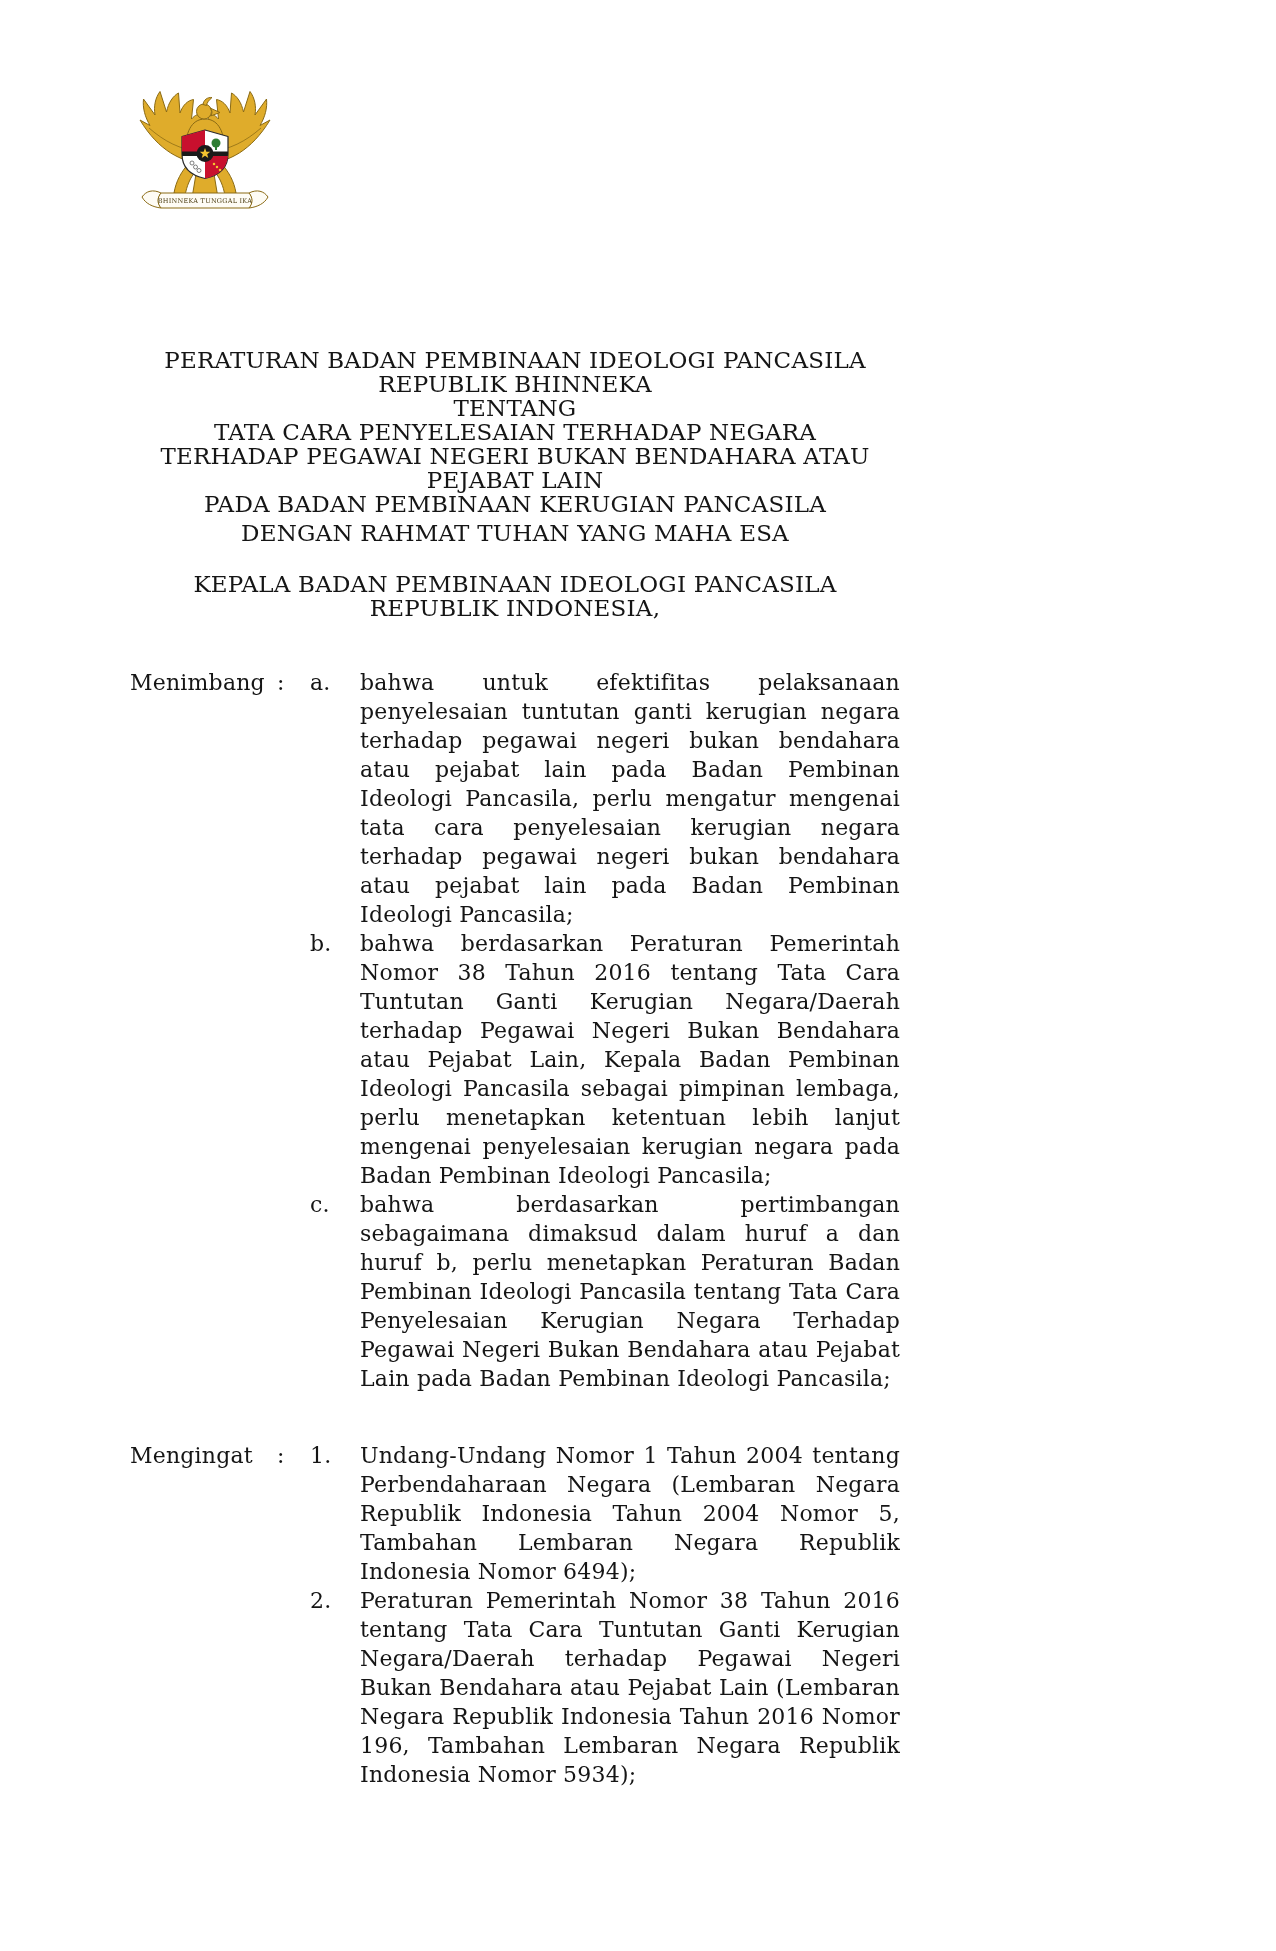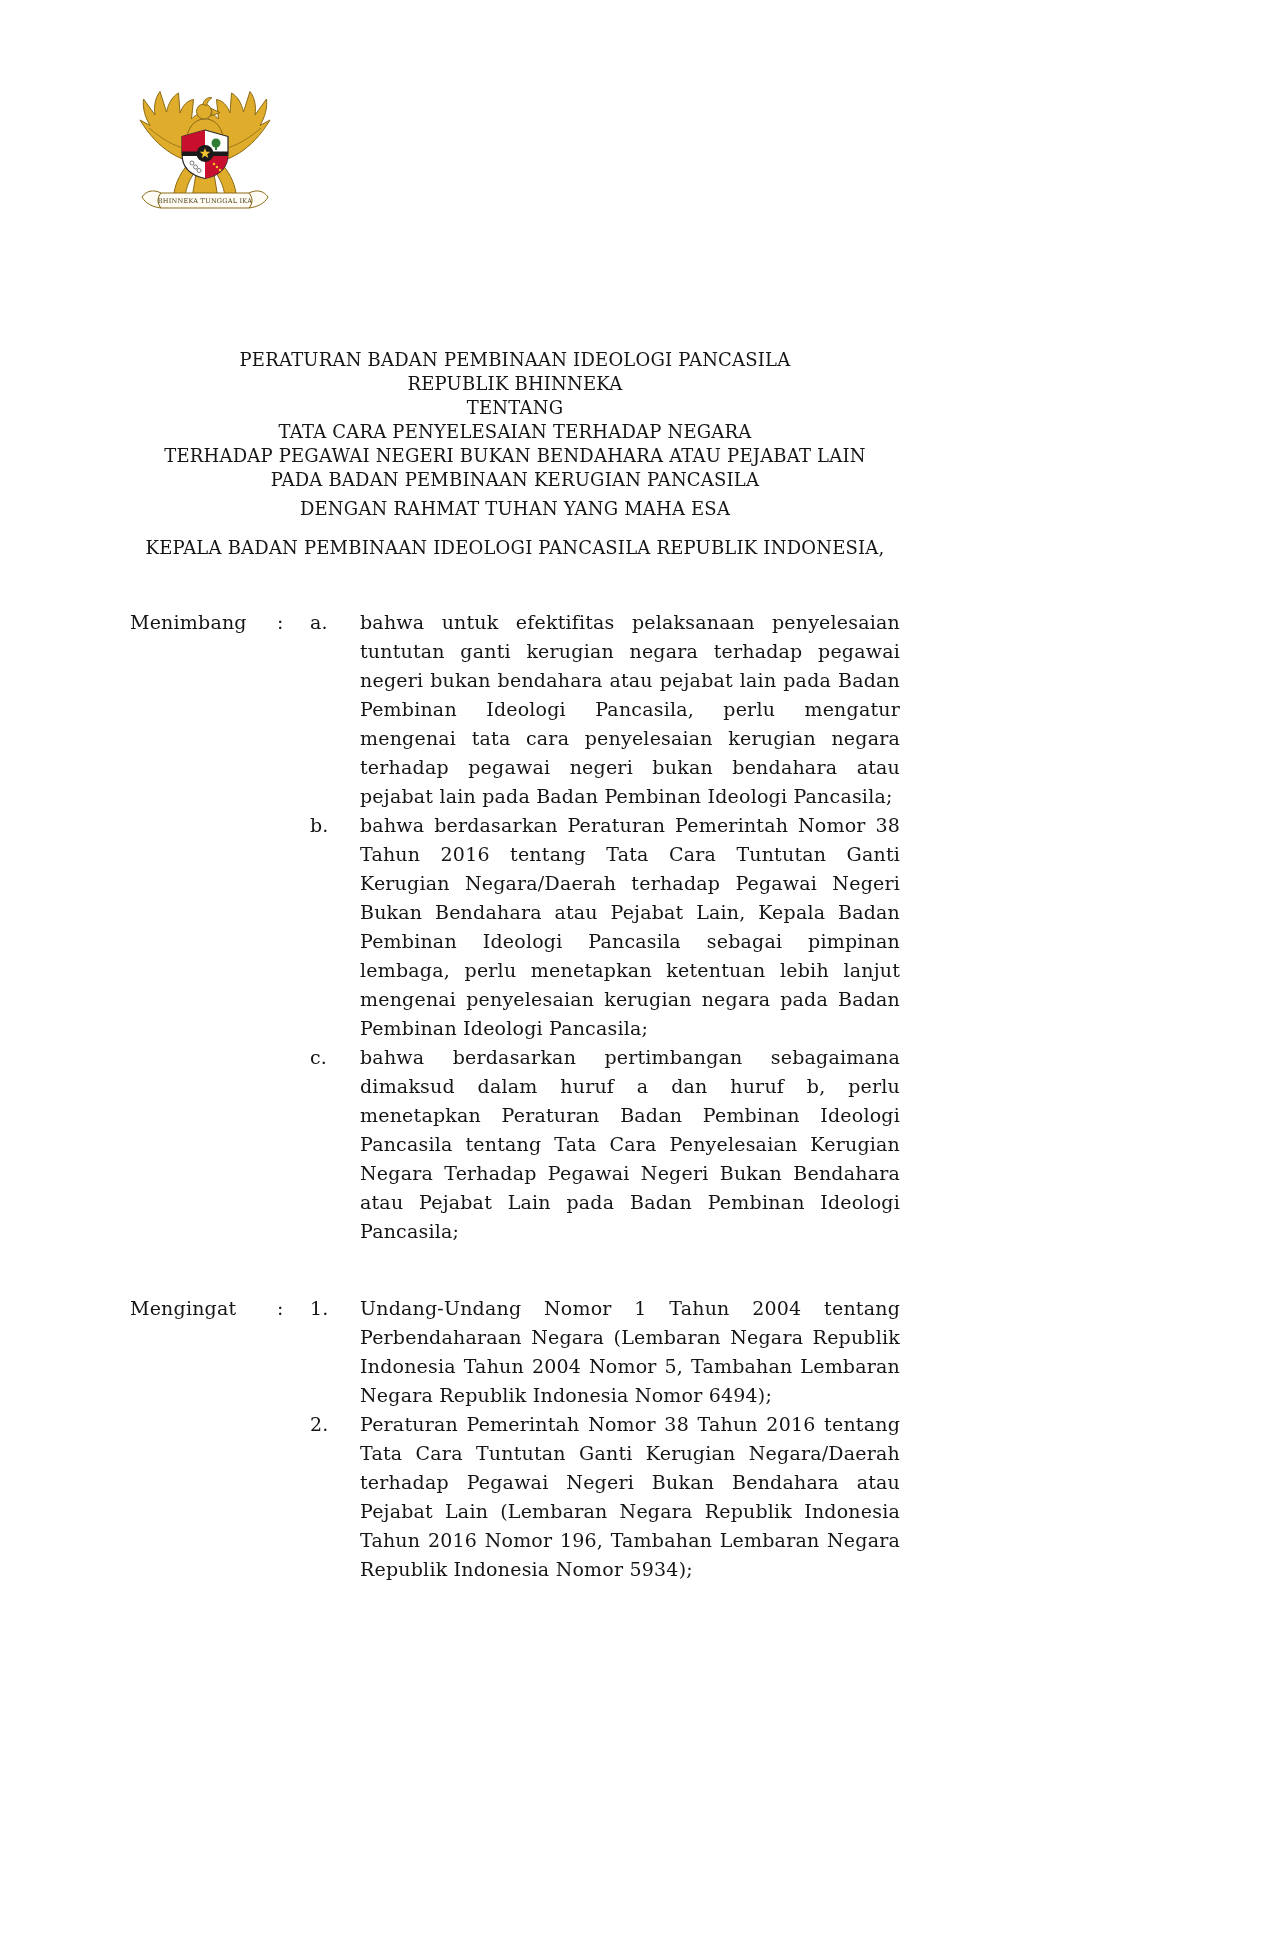--- a/index.html
+++ b/index.html
@@ -9,31 +9,31 @@
     min-height: 1951px;
     font-family: "DejaVu Serif", "Liberation Serif", serif;
     color: #151515;
   }
   .page { width: 770px; margin-left: 130px; padding-top: 88px; }
 
   .emblem-wrap { height: 150px; margin-bottom: 110px; }
 
   .title-block { text-align: center; }
   .title-line, .invocation, .officer {
-    font-size: 18px;
+    font-size: 23px;
     line-height: 24px;
     letter-spacing: 0.2px;
     text-align: center;
   }
   .invocation { margin-top: 5px; }
-  .officer { margin-top: 15px; }
+  .officer { margin-top: 27px; }
 
   .section { margin-top: 48px; }
   .row { display: grid; grid-template-columns: 147px 33px 50px 1fr; align-items: start; }
-  .cell { font-size: 19px; line-height: 29px; letter-spacing: 0.2px; }
+  .cell { font-size: 22px; line-height: 29px; letter-spacing: 0.2px; }
   .cell-text { text-align: justify; text-justify: inter-word; }
 
   
   .garuda .gold path, .garuda .gold circle { stroke: #8a6a14; stroke-width: 2; stroke-linejoin: round; }
   .garuda .wing-lines path { stroke: #8a6a14; stroke-width: 1.5; fill: none; }
   .garuda .banner { stroke: #8a6a14; stroke-width: 2; stroke-linejoin: round; }
   .garuda .motto {
     font-family: "DejaVu Serif", serif;
     font-size: 13px;
     letter-spacing: 0.5px;

